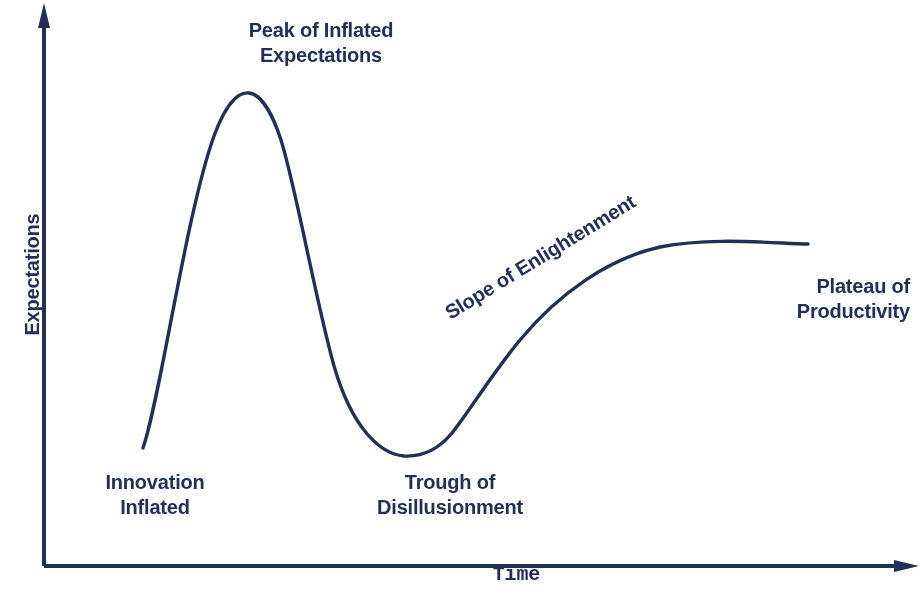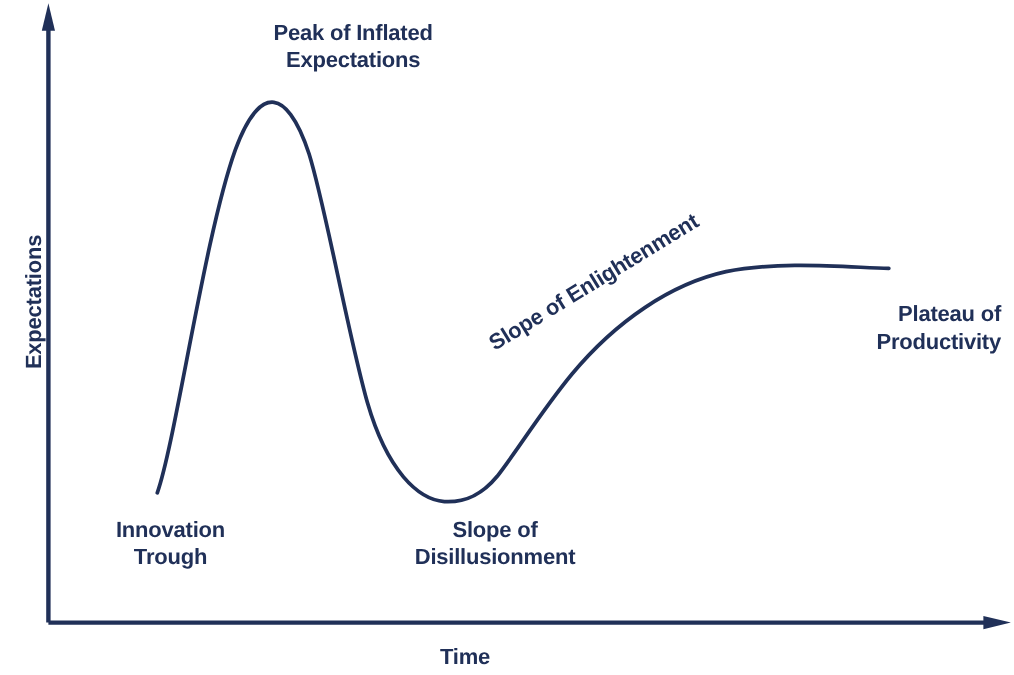--- a/index.html
+++ b/index.html
@@ -76,23 +76,24 @@
   #axis-y-title {
     left: -48px;
     top: 262px;
     width: 160px;
     text-align: center;
     transform: rotate(-90deg);
     transform-origin: 50% 50%;
   }
   #axis-x-title {
     left: 400px;
-    top: 586px;
+    top: 562px;
     width: 140px;
-    text-align: left;
+    text-align: right;
+    font-family: Liberation Mono, monospace;
   }
 </style>
 </head>
 <body>
 
 <div id="stage">
 
   <svg id="hype-svg" viewBox="0 0 922 614">
 
     <g>
@@ -114,23 +115,23 @@
              C 423 457, 438 450, 452 433
              C 470 410, 492 374, 520 340
              C 560 292, 610 258, 660 247
              C 710 237, 770 243, 808 244" fill="none" stroke="#203058" stroke-width="3.4" stroke-linecap="round" stroke-linejoin="round"></path>
   </svg>
 
   <div class="lbl lbl-center" id="label-peak">Peak of Inflated
 Expectations</div>
 
   <div class="lbl lbl-center" id="label-innovation">Innovation
-Trough</div>
+Inflated</div>
 
-  <div class="lbl lbl-center" id="label-trough">Slope of
+  <div class="lbl lbl-center" id="label-trough">Trough of
 Disillusionment</div>
 
   <div class="lbl lbl-left" id="label-slope">Slope of Enlightenment</div>
 
   <div class="lbl lbl-center" id="label-plateau">Plateau of
 Productivity</div>
 
   <div class="lbl" id="axis-y-title">Expectations</div>
 
   <div class="lbl" id="axis-x-title">Time</div>

